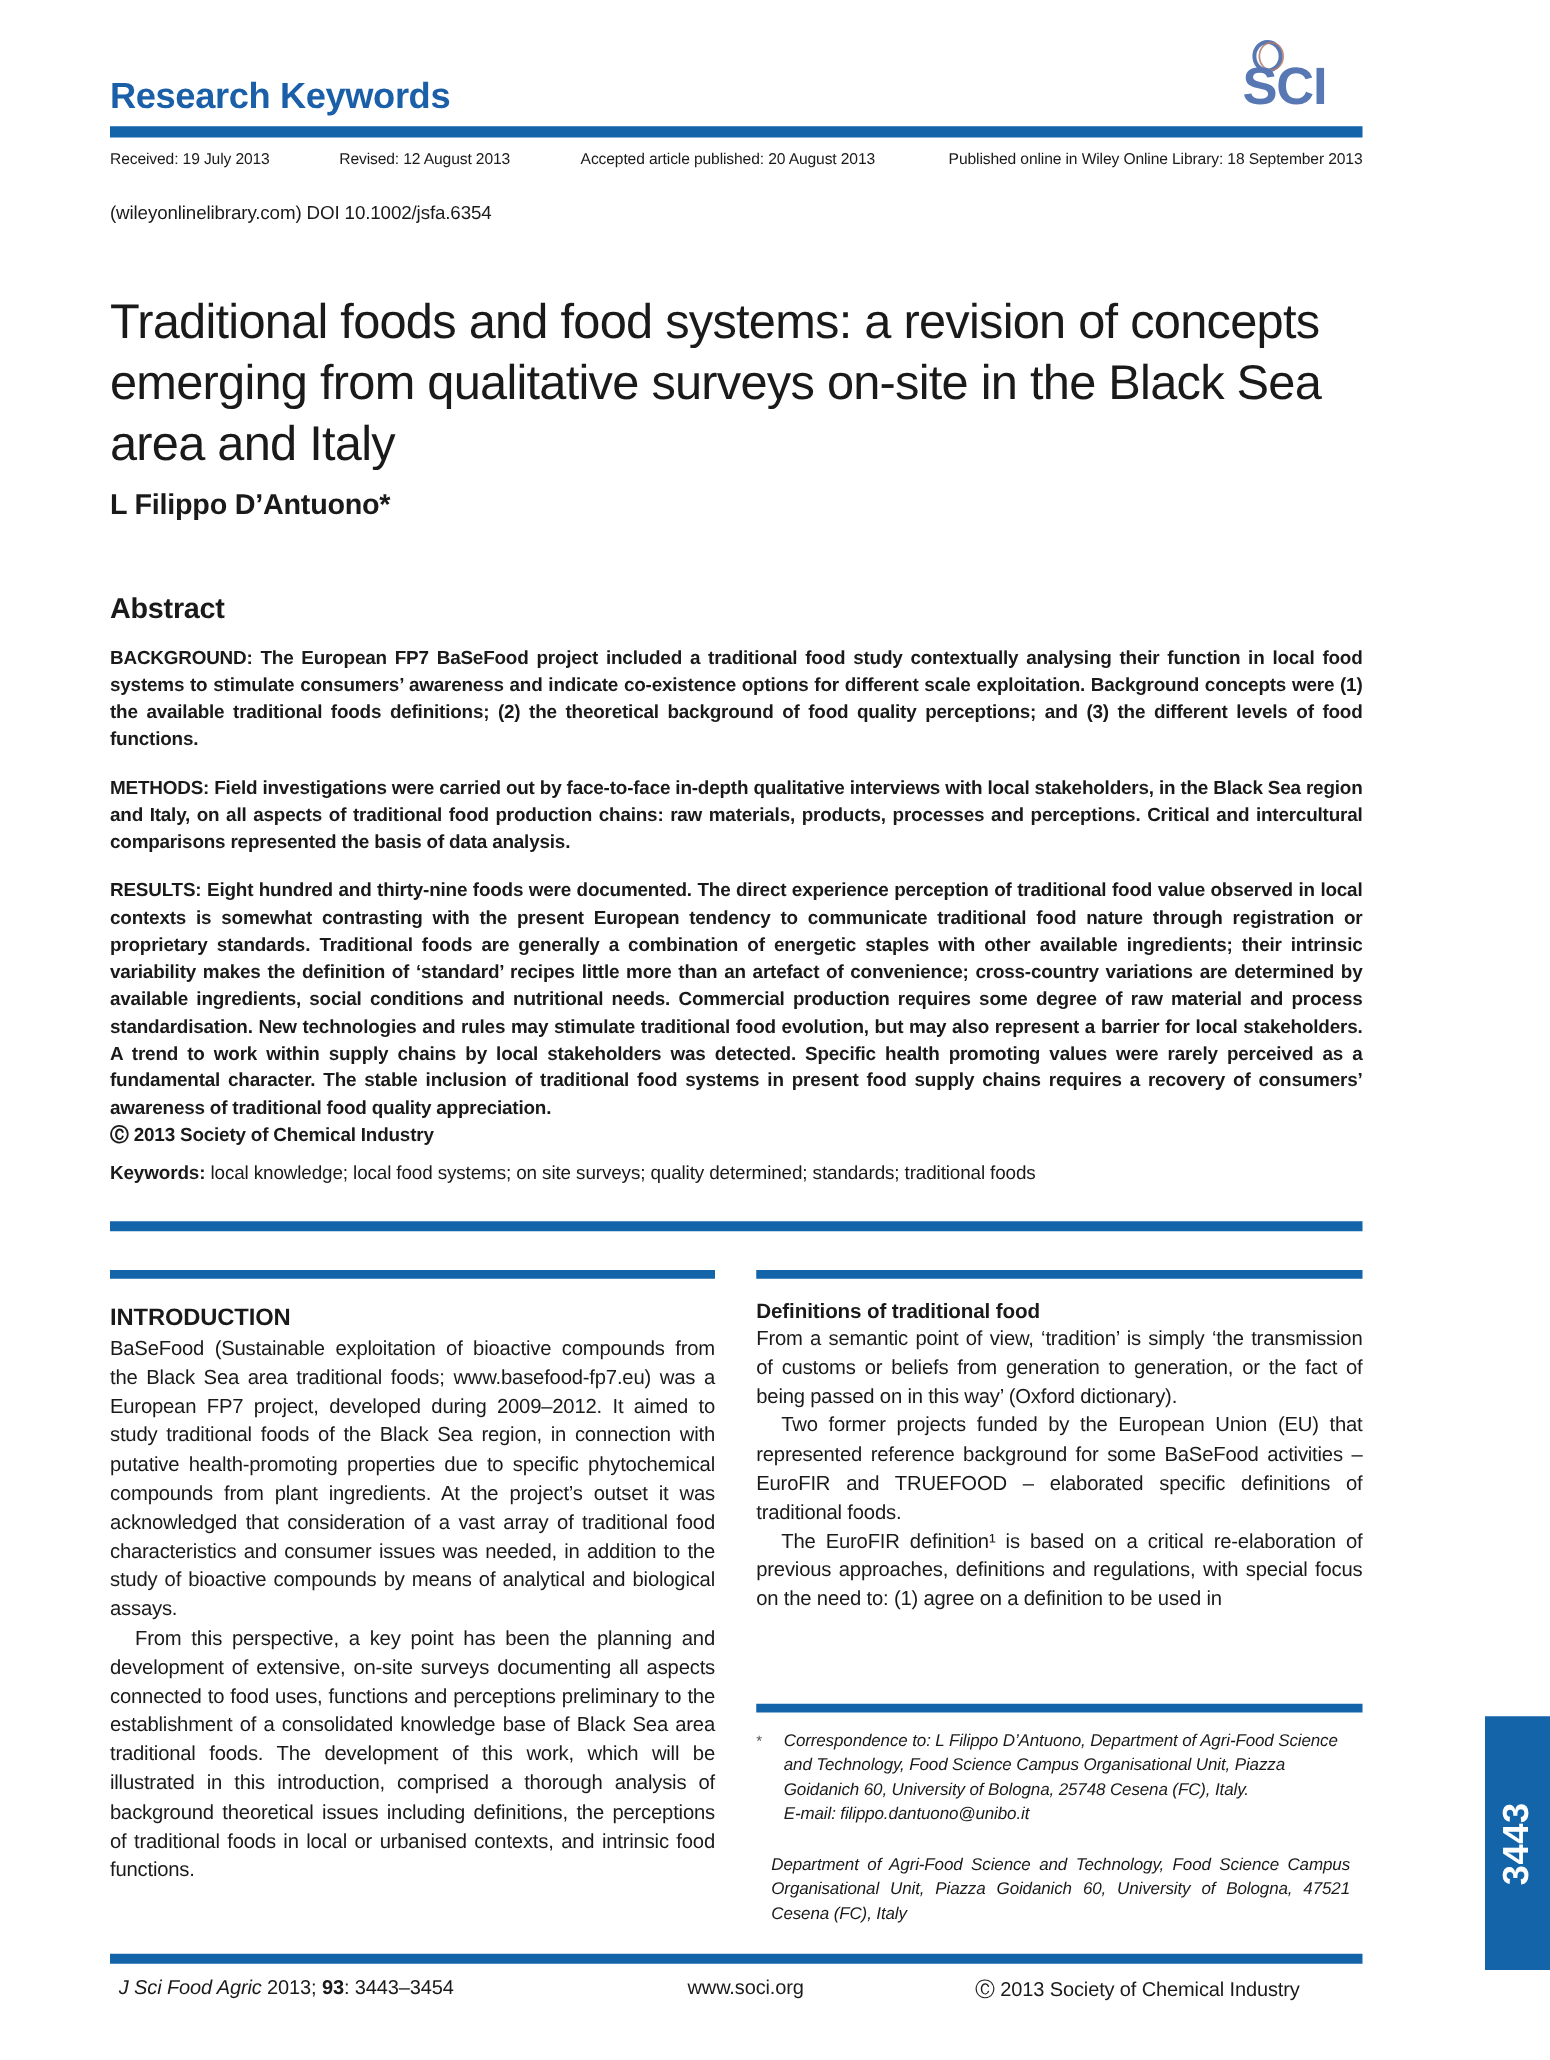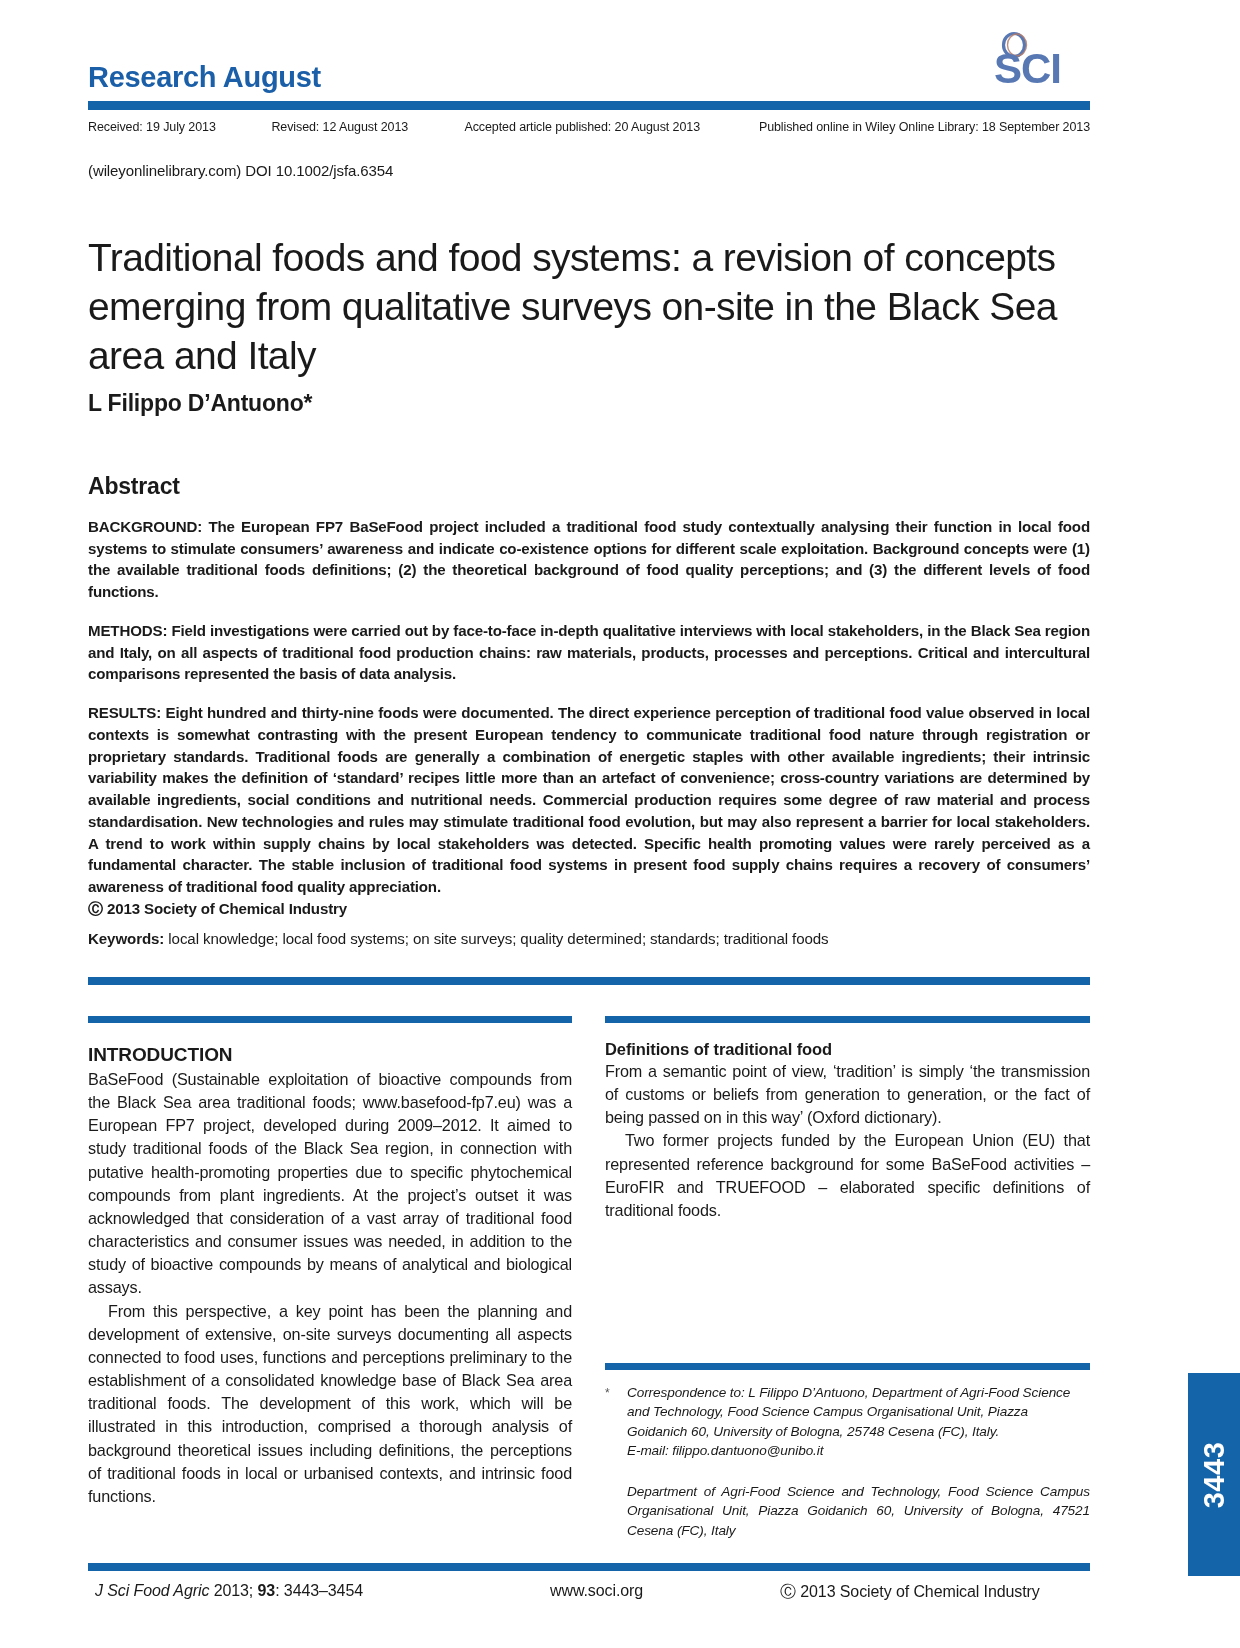--- a/index.html
+++ b/index.html
@@ -236,21 +236,21 @@
     width: 12px;
     flex: 0 0 12px;
     font-style: normal;
     color: #555;
     font-size: 12px;
     padding-top: 2px;
   }
   .fn-body { flex: 1; }
   .fn-affil {
     margin-top: 22px;
-    margin-left: 22px;
+    margin-left: 12px;
     width: 463px;
     text-align: justify;
   }
 
   
   .footer-rule {
     position: absolute;
     left: 88px;
     top: 1563px;
     width: 1002px;
@@ -293,21 +293,21 @@
     white-space: nowrap;
   }
 </style>
 </head>
 <body>
 
 <div class="page">
 
   <div class="header">
     <div class="header-row">
-      <div class="research-article">Research August</div>
+      <div class="research-article">Research Keywords</div>
       <div class="sci-logo">
         <svg class="sci-ring" viewBox="0 0 30 30">
           <ellipse cx="14" cy="15" rx="10.5" ry="11.5" fill="none" stroke="#5878b4" stroke-width="3.2"></ellipse>
           <ellipse cx="17" cy="15" rx="9.5" ry="11" fill="none" stroke="#b07a6a" stroke-width="1.4" opacity="0.85"></ellipse>
         </svg>
         <div class="sci-text">SCI</div>
       </div>
     </div>
     <div class="rule-thick"></div>
     <div class="dates-row">
@@ -344,20 +344,21 @@
   <div class="col-left">
     <h2 class="sec-head">INTRODUCTION</h2>
     <p class="body-text">BaSeFood (Sustainable exploitation of bioactive compounds from the Black Sea area traditional foods; www.basefood-fp7.eu) was a European FP7 project, developed during 2009–2012. It aimed to study traditional foods of the Black Sea region, in connection with putative health-promoting properties due to specific phytochemical compounds from plant ingredients. At the project’s outset it was acknowledged that consideration of a vast array of traditional food characteristics and consumer issues was needed, in addition to the study of bioactive compounds by means of analytical and biological assays.</p>
     <p class="body-text indent">From this perspective, a key point has been the planning and development of extensive, on-site surveys documenting all aspects connected to food uses, functions and perceptions preliminary to the establishment of a consolidated knowledge base of Black Sea area traditional foods. The development of this work, which will be illustrated in this introduction, comprised a thorough analysis of background theoretical issues including definitions, the perceptions of traditional foods in local or urbanised contexts, and intrinsic food functions.</p>
   </div>
 
   <div class="col-right">
     <h3 class="sub-head">Definitions of traditional food</h3>
     <p class="body-text">From a semantic point of view, ‘tradition’ is simply ‘the transmission of customs or beliefs from generation to generation, or the fact of being passed on in this way’ (Oxford dictionary).</p>
     <p class="body-text indent">Two former projects funded by the European Union (EU) that represented reference background for some BaSeFood activities – EuroFIR and TRUEFOOD – elaborated specific definitions of traditional foods.</p>
+    <p class="body-text indent">The EuroFIR definition¹ is based on a critical re-elaboration of previous approaches, definitions and regulations, with special focus on the need to: (1) agree on a definition to be used in</p>
   </div>
 
   <div class="footnote-rule"></div>
   <div class="footnote">
     <div class="fn-row">
       <div class="fn-star">*</div>
       <div class="fn-body">
         <div>Correspondence to: L Filippo D’Antuono, Department of Agri-Food Science and Technology, Food Science Campus Organisational Unit, Piazza Goidanich 60, University of Bologna, 25748 Cesena (FC), Italy.</div>
         <div>E-mail: filippo.dantuono@unibo.it</div>
       </div>

